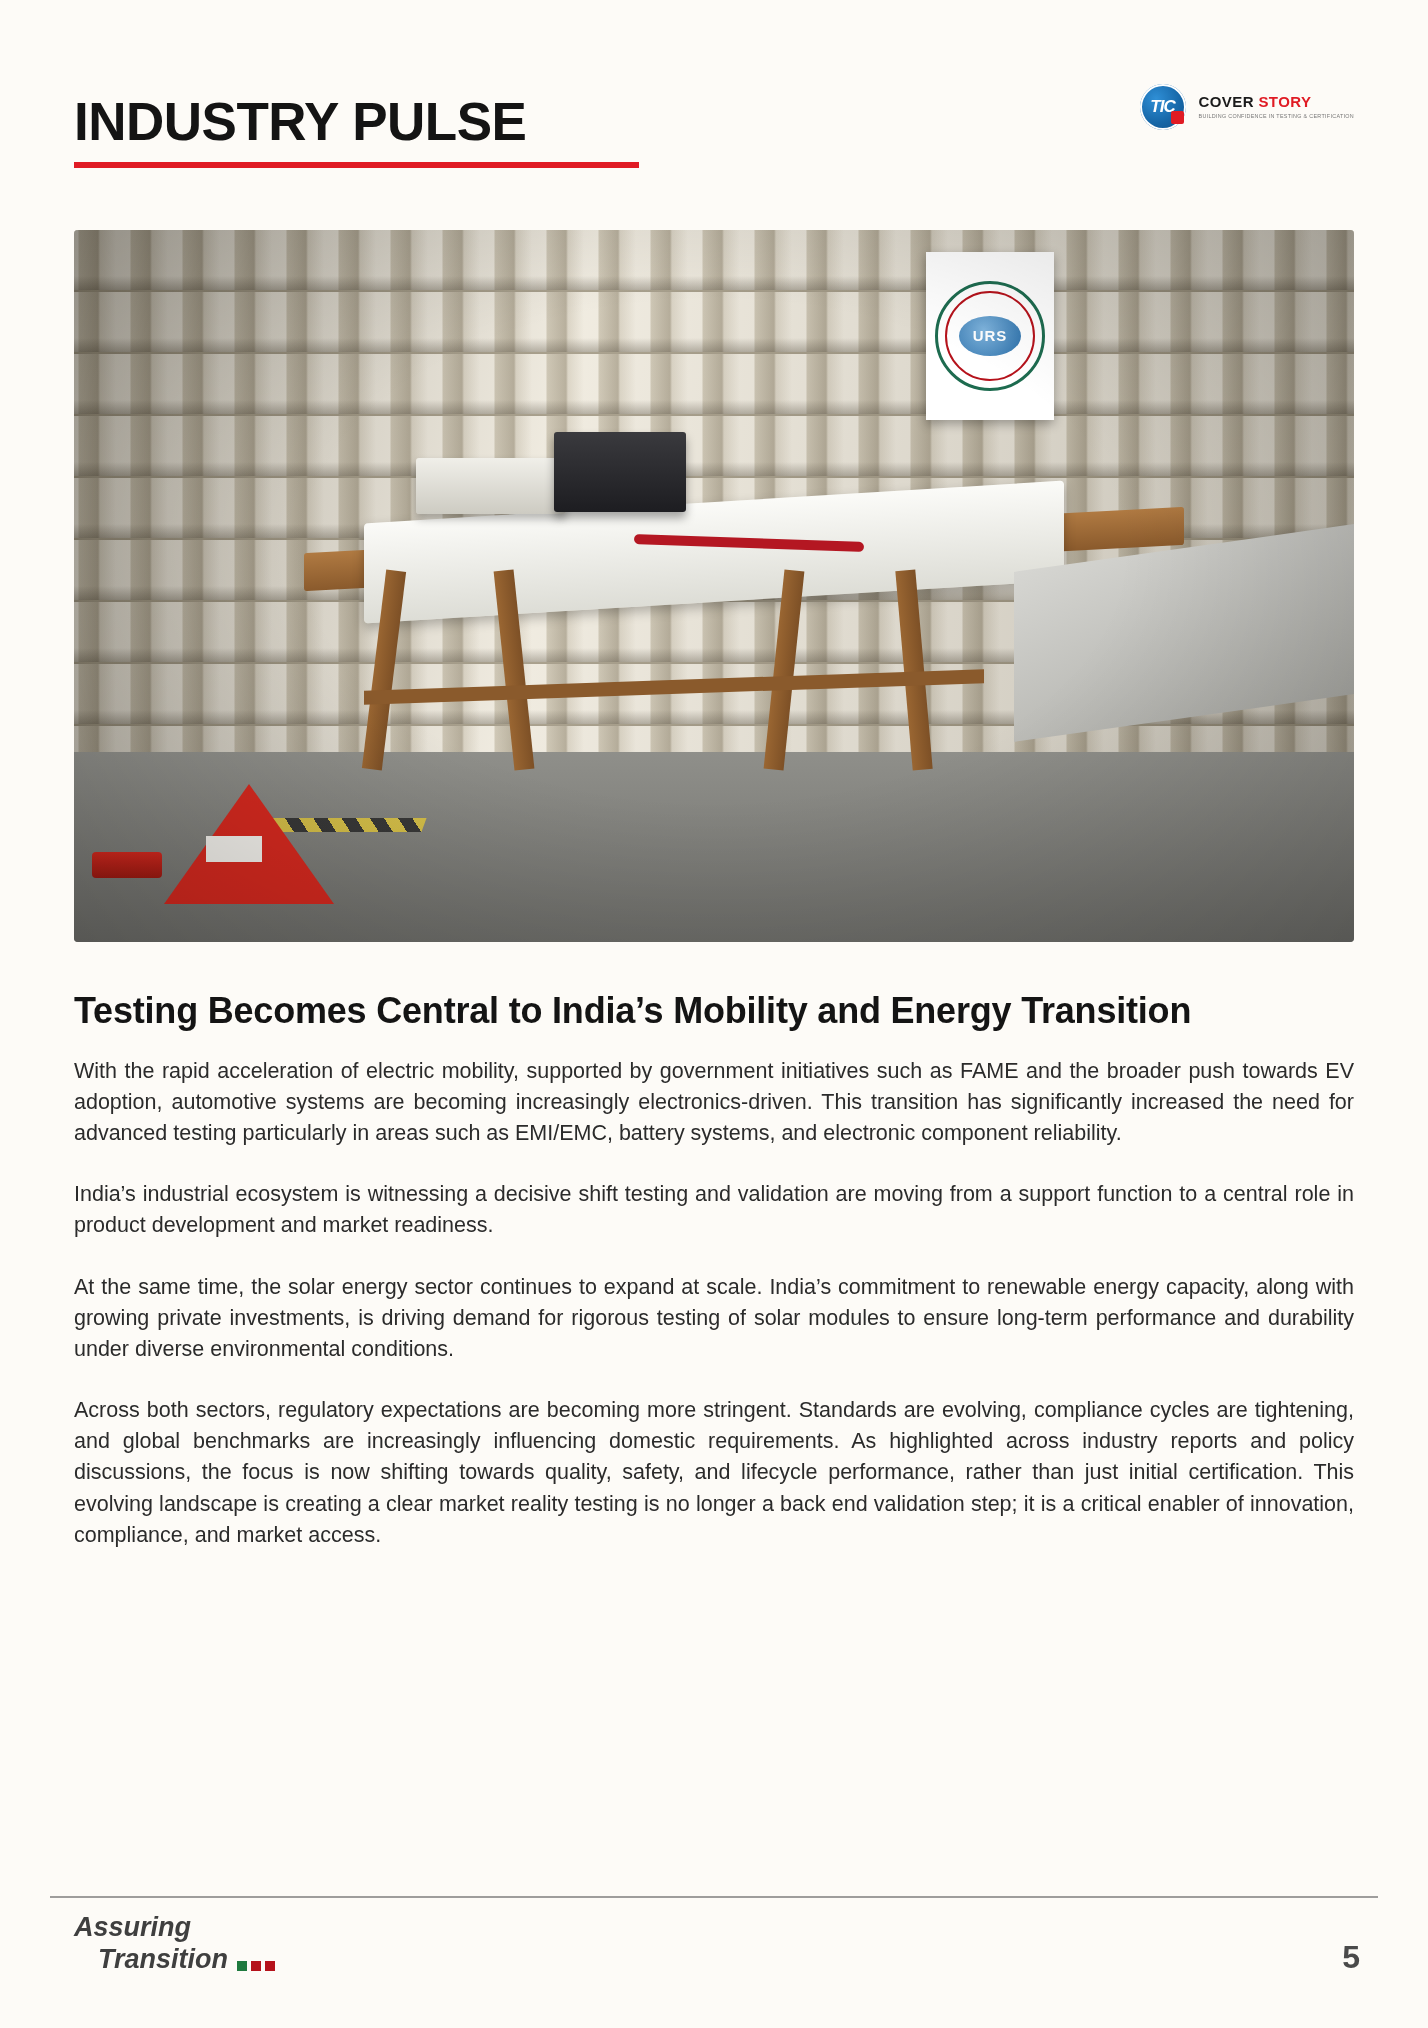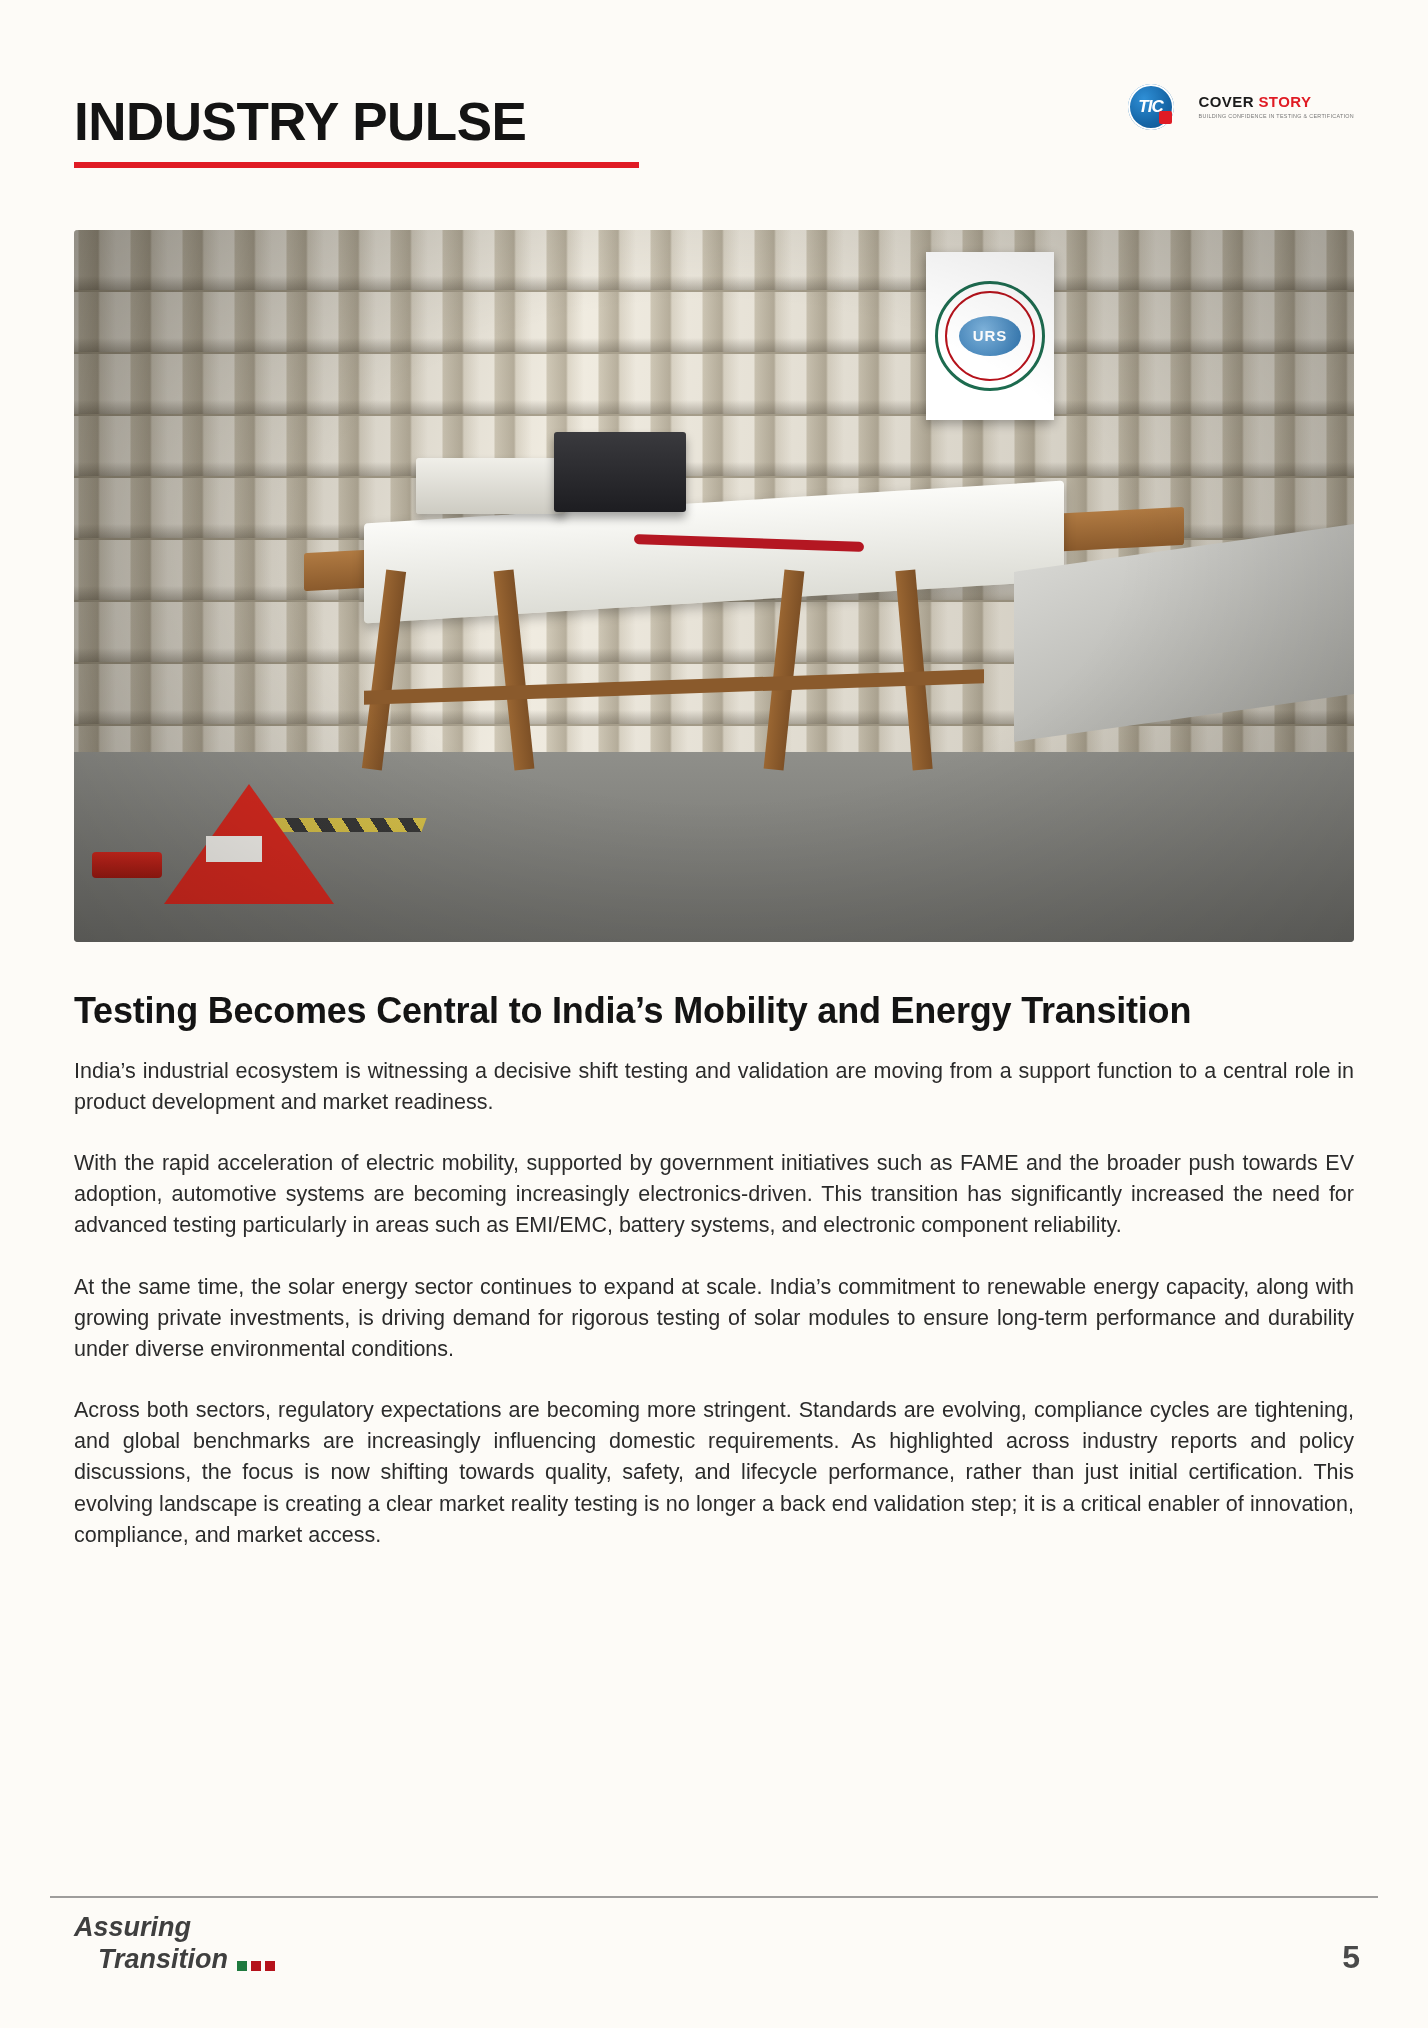--- a/index.html
+++ b/index.html
@@ -43,21 +43,21 @@
     background: #e01b24;
     margin-top: 12px;
   }
 
   .brand-badge {
     position: absolute;
     top: 68px;
     right: 0;
     display: flex;
     align-items: center;
-    gap: 25px;
+    gap: 13px;
   }
   .tic-logo {
     position: relative;
     width: 46px;
     height: 46px;
     border-radius: 50%;
     background: radial-gradient(circle at 35% 32%, #2f8fd6 0%, #1667a8 55%, #0f4f86 100%);
     display: flex;
     align-items: center;
     justify-content: center;
@@ -474,22 +474,22 @@
       <div class="stalk"></div>
       <div class="tri"></div>
       <div class="win"></div>
     </div>
 
     <div class="hero-vignette"></div>
   </div>
 
   <div class="article">
     <h2>Testing Becomes Central to India’s Mobility and Energy Transition</h2>
+    <p>With the rapid acceleration of electric mobility, supported by government initiatives such as FAME and the broader push towards EV adoption, automotive systems are becoming increasingly electronics-driven. This transition has significantly increased the need for advanced testing particularly in areas such as EMI/EMC, battery systems, and electronic component reliability.</p>
     <p>India’s industrial ecosystem is witnessing a decisive shift testing and validation are moving from a support function to a central role in product development and market readiness.</p>
-    <p>With the rapid acceleration of electric mobility, supported by government initiatives such as FAME and the broader push towards EV adoption, automotive systems are becoming increasingly electronics-driven. This transition has significantly increased the need for advanced testing particularly in areas such as EMI/EMC, battery systems, and electronic component reliability.</p>
     <p>At the same time, the solar energy sector continues to expand at scale. India’s commitment to renewable energy capacity, along with growing private investments, is driving demand for rigorous testing of solar modules to ensure long-term performance and durability under diverse environmental conditions.</p>
     <p>Across both sectors, regulatory expectations are becoming more stringent. Standards are evolving, compliance cycles are tightening, and global benchmarks are increasingly influencing domestic requirements. As highlighted across industry reports and policy discussions, the focus is now shifting towards quality, safety, and lifecycle performance, rather than just initial certification. This evolving landscape is creating a clear market reality testing is no longer a back end validation step; it is a critical enabler of innovation, compliance, and market access.</p>
   </div>
 
   <div class="footer-rule"></div>
   <div class="footer">
     <div class="footer-logo">
       <div>Assuring</div>
       <div class="line2">
         <span>Transition</span>

